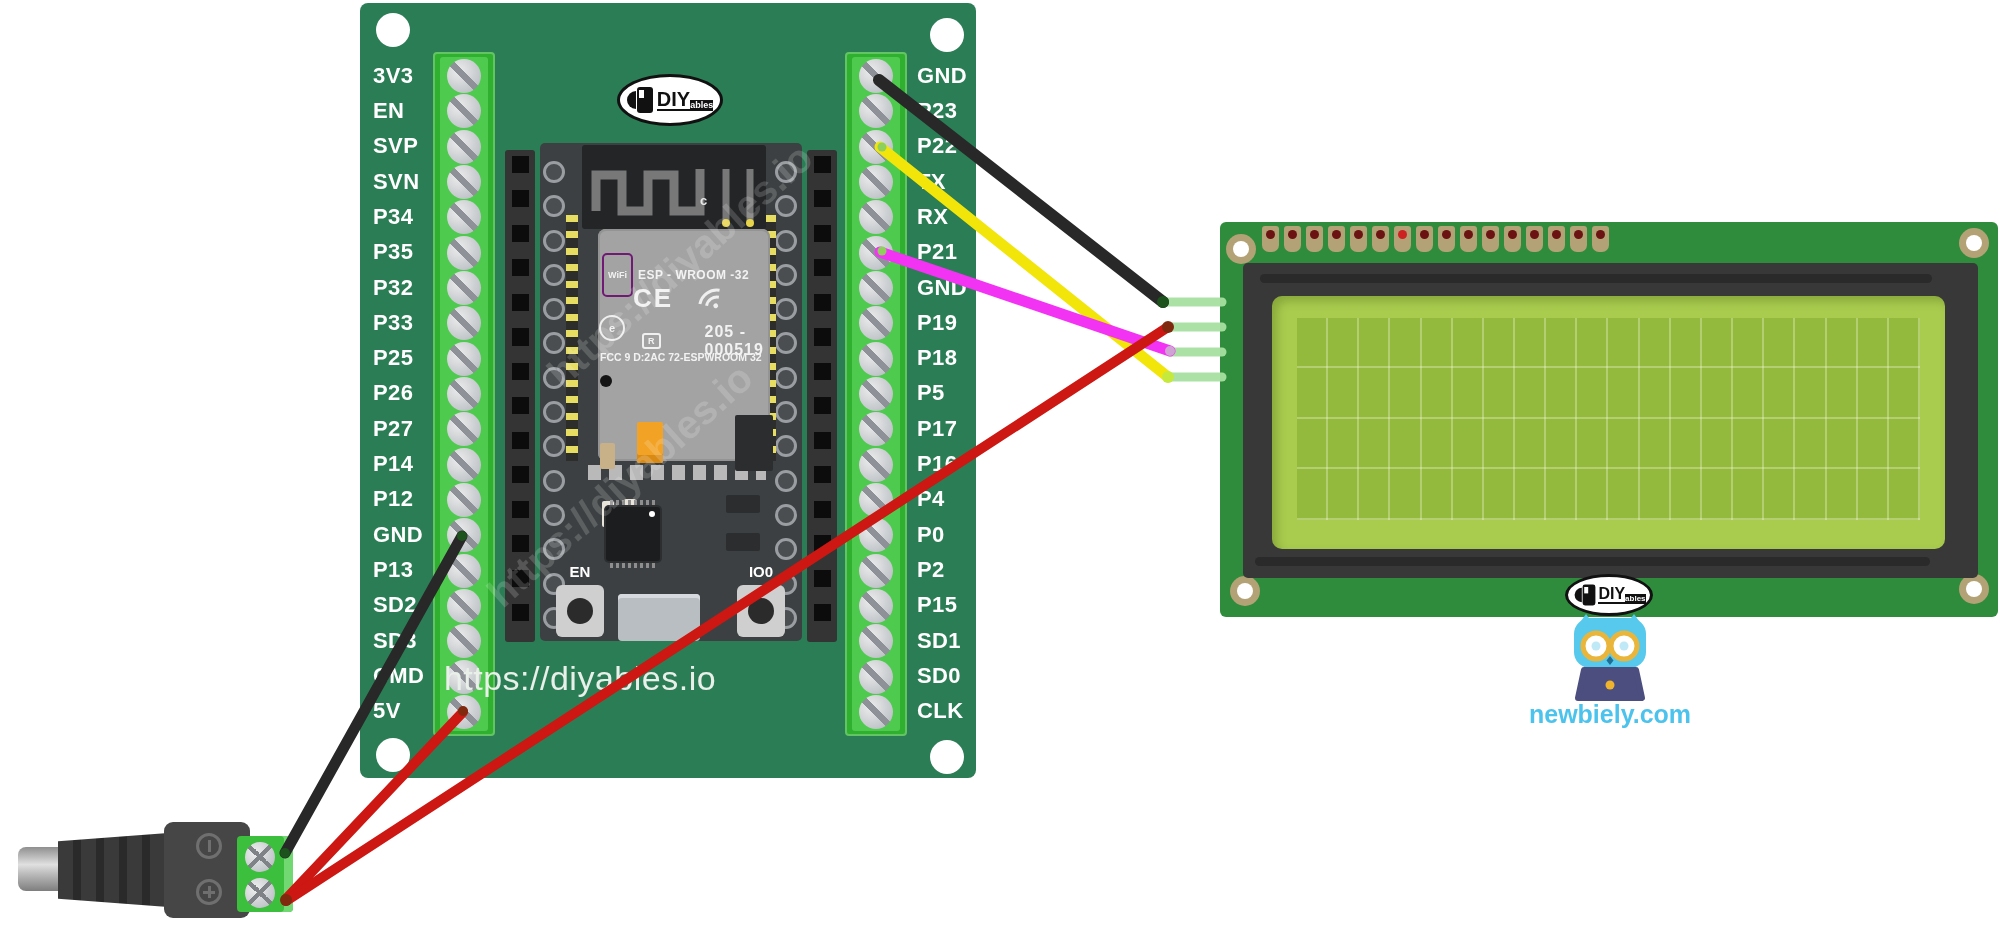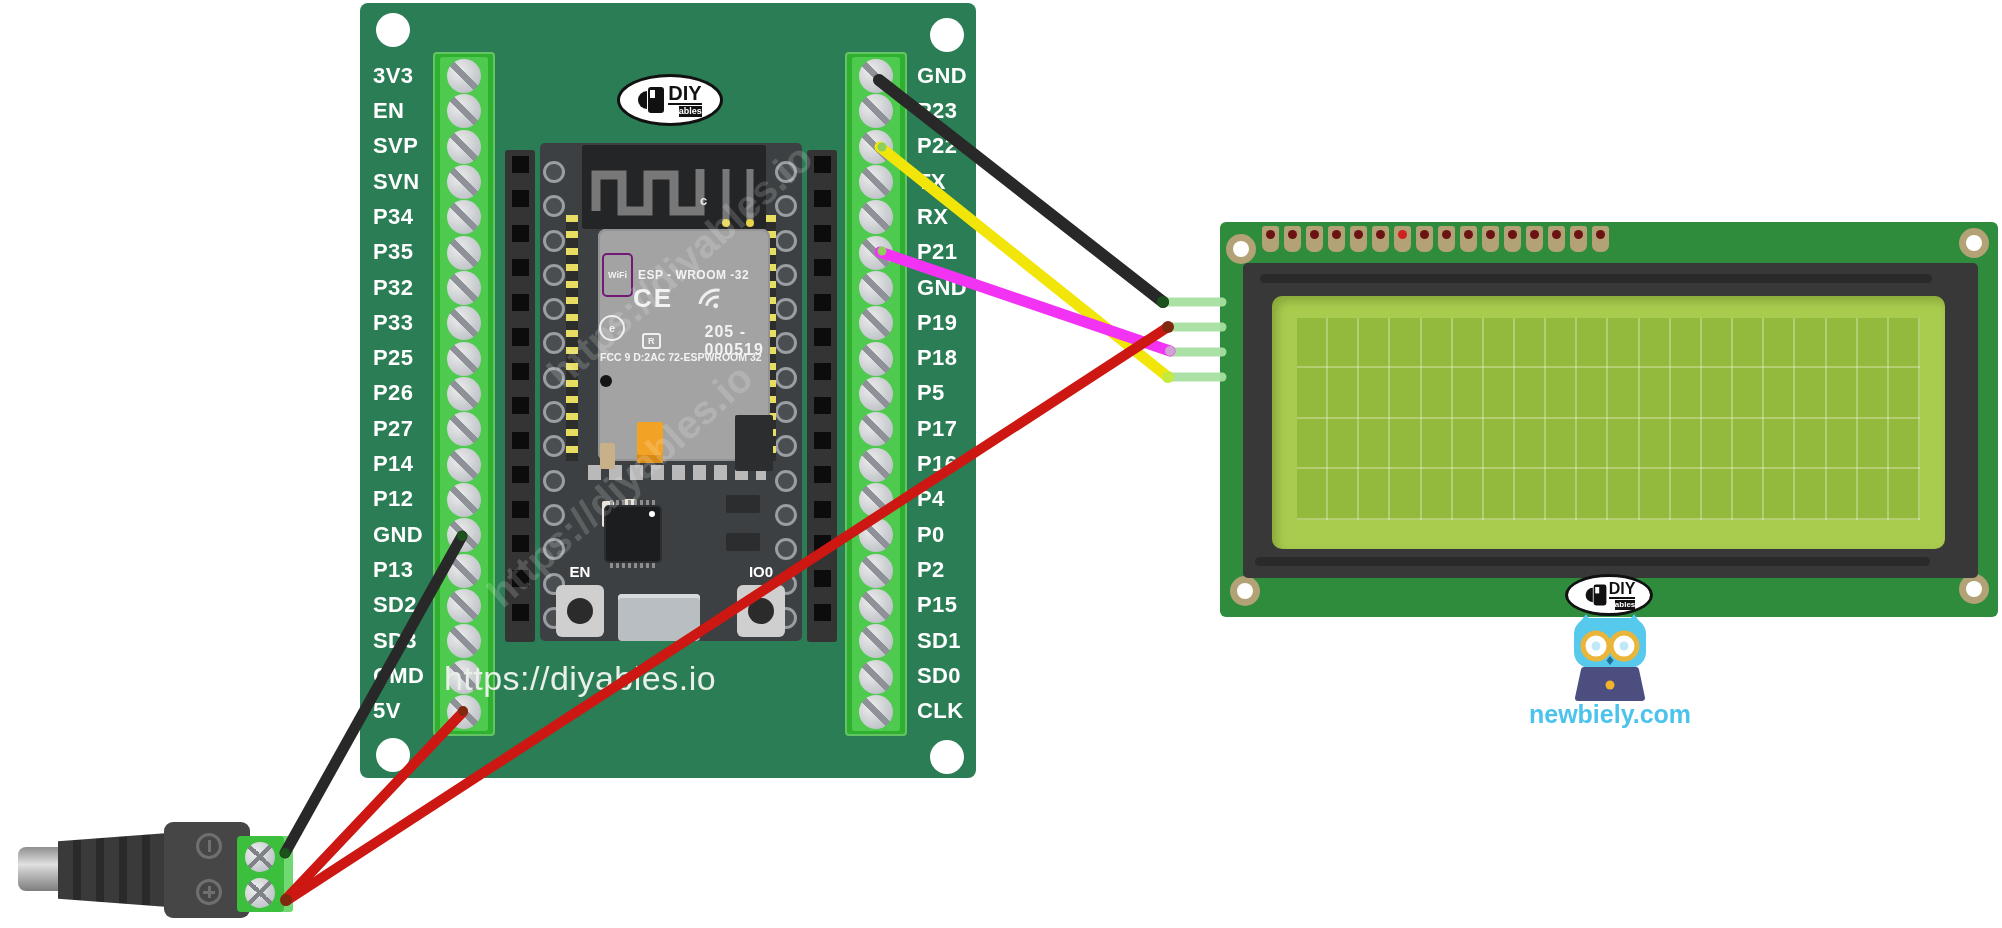--- a/index.html
+++ b/index.html
@@ -80,21 +80,21 @@
   .wm{position:absolute;color:rgba(255,255,255,.17);font-size:40px;font-weight:600;
       transform:rotate(-42deg);white-space:nowrap;pointer-events:none;}
 
   .diylogo{position:absolute;background:#fff;border:3px solid #111;border-radius:50%;
            display:flex;align-items:center;justify-content:center;gap:4px;box-sizing:border-box;}
   .diylogo .glyph{position:relative;width:26px;height:26px;}
   .diylogo .glyph .g1{position:absolute;left:0;top:4px;width:9px;height:18px;background:#111;
            border-radius:9px 0 0 9px;}
   .diylogo .glyph .g2{position:absolute;left:10px;top:0;width:16px;height:26px;background:#111;border-radius:3px;}
   .diylogo .glyph .g2::after{content:"";position:absolute;left:2px;top:3px;width:5px;height:8px;background:#fff;}
-  .diylogo .dtxt{display:flex;flex-direction:column;align-items:flex-end;line-height:1;}
+  .diylogo .dtxt{display:flex;align-items:flex-end;line-height:1;}
   .diylogo .diy{font-weight:800;color:#111;font-size:20px;letter-spacing:0;border-bottom:2px solid #111;}
   .diylogo .ables{background:#111;color:#fff;font-size:9px;font-weight:700;padding:1px 0;margin-top:1px;}
   .diylogo.big{left:257px;top:71px;width:106px;height:52px;}
   .diylogo.small{width:88px;height:42px;}
   .diylogo.small .glyph{transform:scale(.8);margin-right:-4px;}
   .diylogo.small .diy{font-size:16px;}
   .diylogo.small .ables{font-size:8px;}
 
   .board-url{position:absolute;left:60px;top:656px;width:320px;text-align:center;color:#e9efe9;
              font-size:34px;letter-spacing:.5px;}

